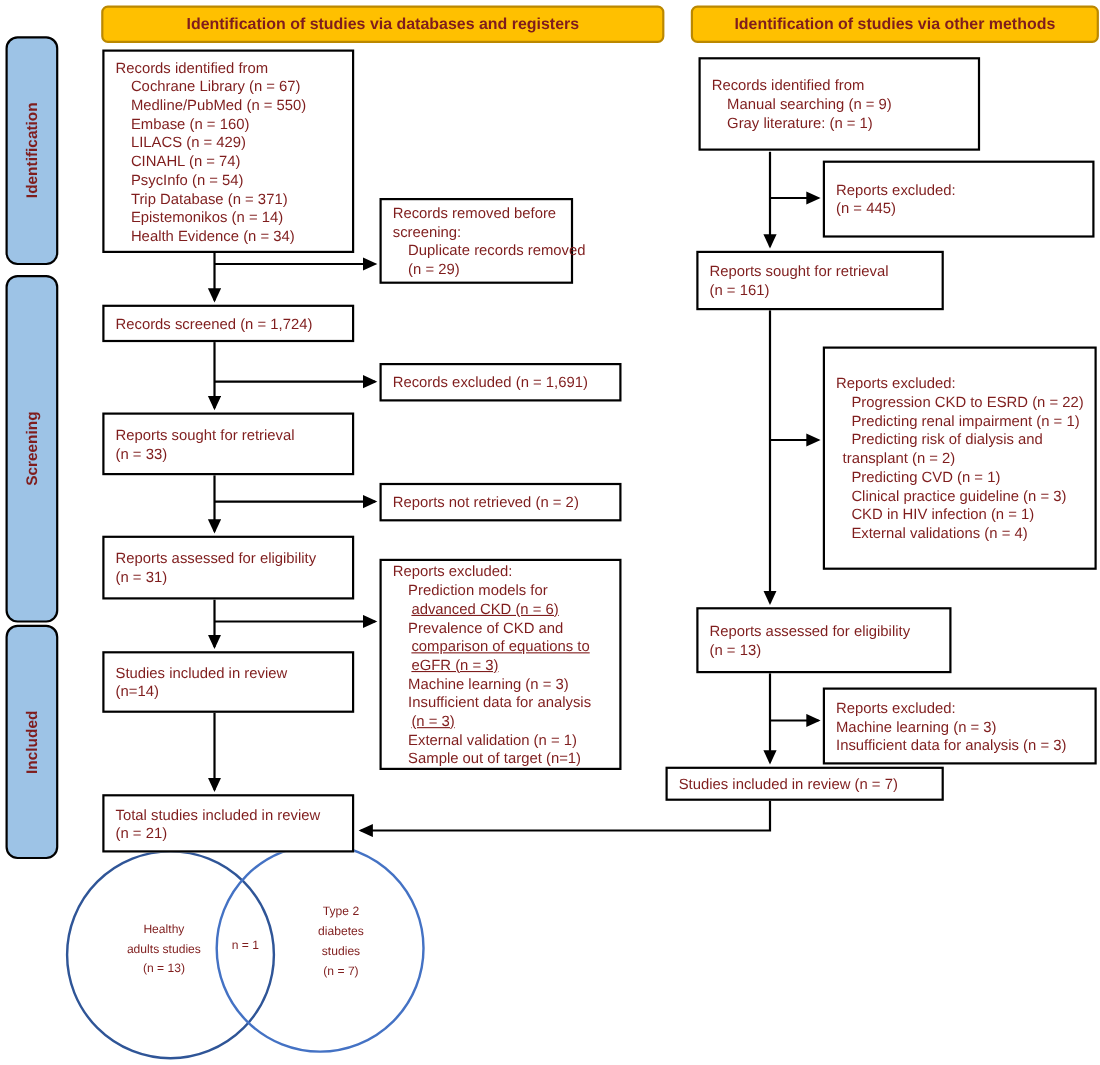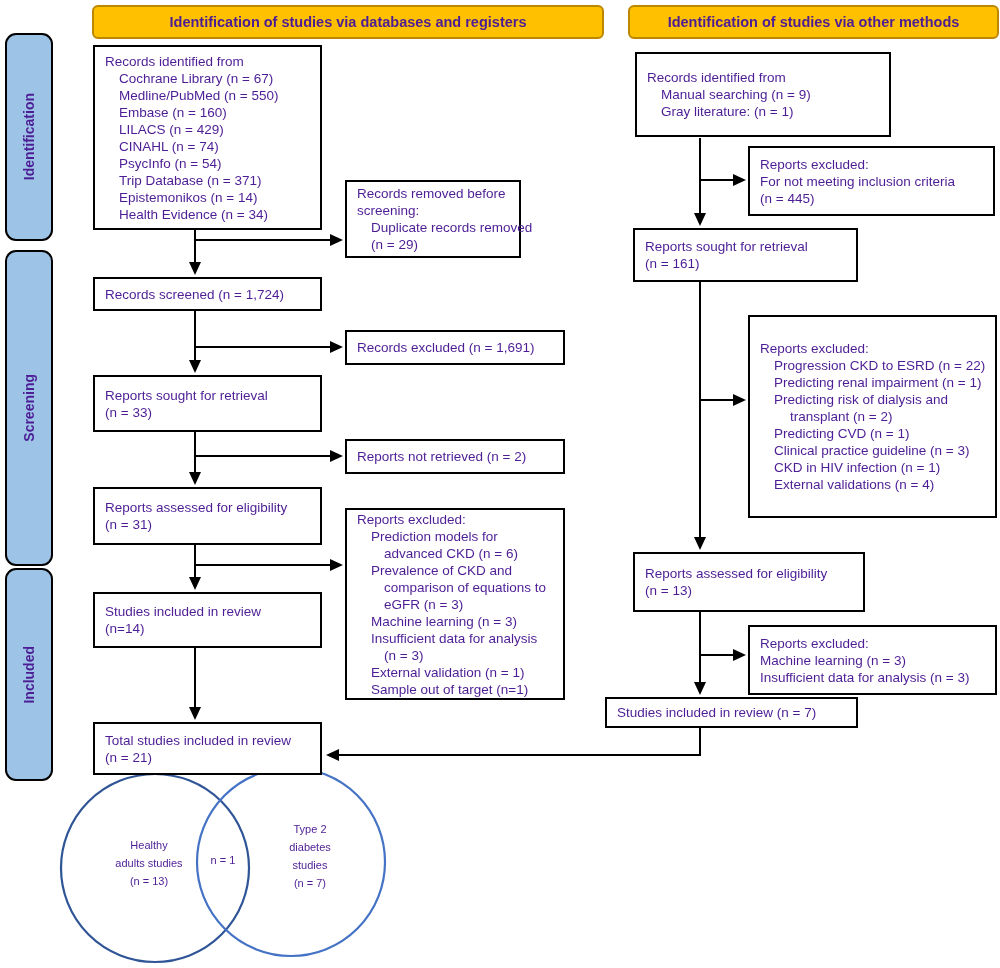--- a/index.html
+++ b/index.html
@@ -2,34 +2,34 @@
 <html style="--header-bg: #FFC000; --header-border: #BB8800; --sidebar-bg: #9DC3E6; --box-border: #000000; --venn-left: #2F5597; --venn-right: #4472C4;"><head>
 <meta charset="utf-8">
 <style>
   :root{
     --header-bg:#FFC000; --header-border:#BB8800;
     --sidebar-bg:#9DC3E6; --box-border:#000000;
     --venn-left:#2F5597; --venn-right:#4472C4;
   }
   html,body{margin:0;padding:0;background:#ffffff;}
   #canvas{position:relative;width:1000px;height:968px;background:#ffffff;
-    font-family:"Liberation Sans",sans-serif;color:#4c1d95;overflow:hidden;}
+    font-family:"Liberation Sans",sans-serif;color:#7f1d1d;overflow:hidden;}
   .hdr{position:absolute;background:var(--header-bg);border:2px solid var(--header-border);
     border-radius:6px;display:flex;align-items:center;justify-content:center;
     font-weight:bold;font-size:14.5px;text-align:center;}
   .tab{position:absolute;background:var(--sidebar-bg);border:2px solid #000;
     border-radius:11px;display:flex;align-items:center;justify-content:center;}
   .tab span{writing-mode:vertical-rl;transform:rotate(180deg);font-weight:bold;font-size:14px;}
   .box{position:absolute;background:#fff;border:2px solid var(--box-border);
     box-sizing:border-box;display:flex;flex-direction:column;justify-content:center;
     font-size:13.5px;line-height:17px;}
   .ln{white-space:nowrap;padding-left:10px;}
   .ln.i1{padding-left:24px;}
-  .ln.i15{padding-left:40px;}
-  .ln.i2{padding-left:37px;}
+  .ln.i15{padding-left:16px;}
+  .ln.i2{padding-left:27px;text-decoration:underline;}
   svg.overlay{position:absolute;left:0;top:0;pointer-events:none;}
   svg.overlay path{stroke:#000;stroke-width:2;fill:none;}
   svg.overlay circle{fill:none;stroke-width:2.2;}
   .venn-label{position:absolute;text-align:center;font-size:11px;line-height:18px;}
 </style>
 </head>
 <body>
 
 <div id="canvas">
 
@@ -143,21 +143,20 @@
   </div>
 
   <div class="box" style="left:635px;top:52px;width:256px;height:85px">
     <div class="ln i0">Records identified from</div>
     <div class="ln i1">Manual searching (n = 9)</div>
     <div class="ln i1">Gray literature: (n = 1)</div>
   </div>
 
   <div class="box" style="left:748px;top:146px;width:247px;height:70px">
     <div class="ln i0">Reports excluded:</div>
-    <div class="ln i0">For not meeting inclusion criteria</div>
     <div class="ln i0">(n = 445)</div>
   </div>
 
   <div class="box" style="left:633px;top:228px;width:225px;height:54px">
     <div class="ln i0">Reports sought for retrieval</div>
     <div class="ln i0">(n = 161)</div>
   </div>
 
   <div class="box" style="left:748px;top:315px;width:249px;height:203px">
     <div class="ln i0">Reports excluded:</div>

